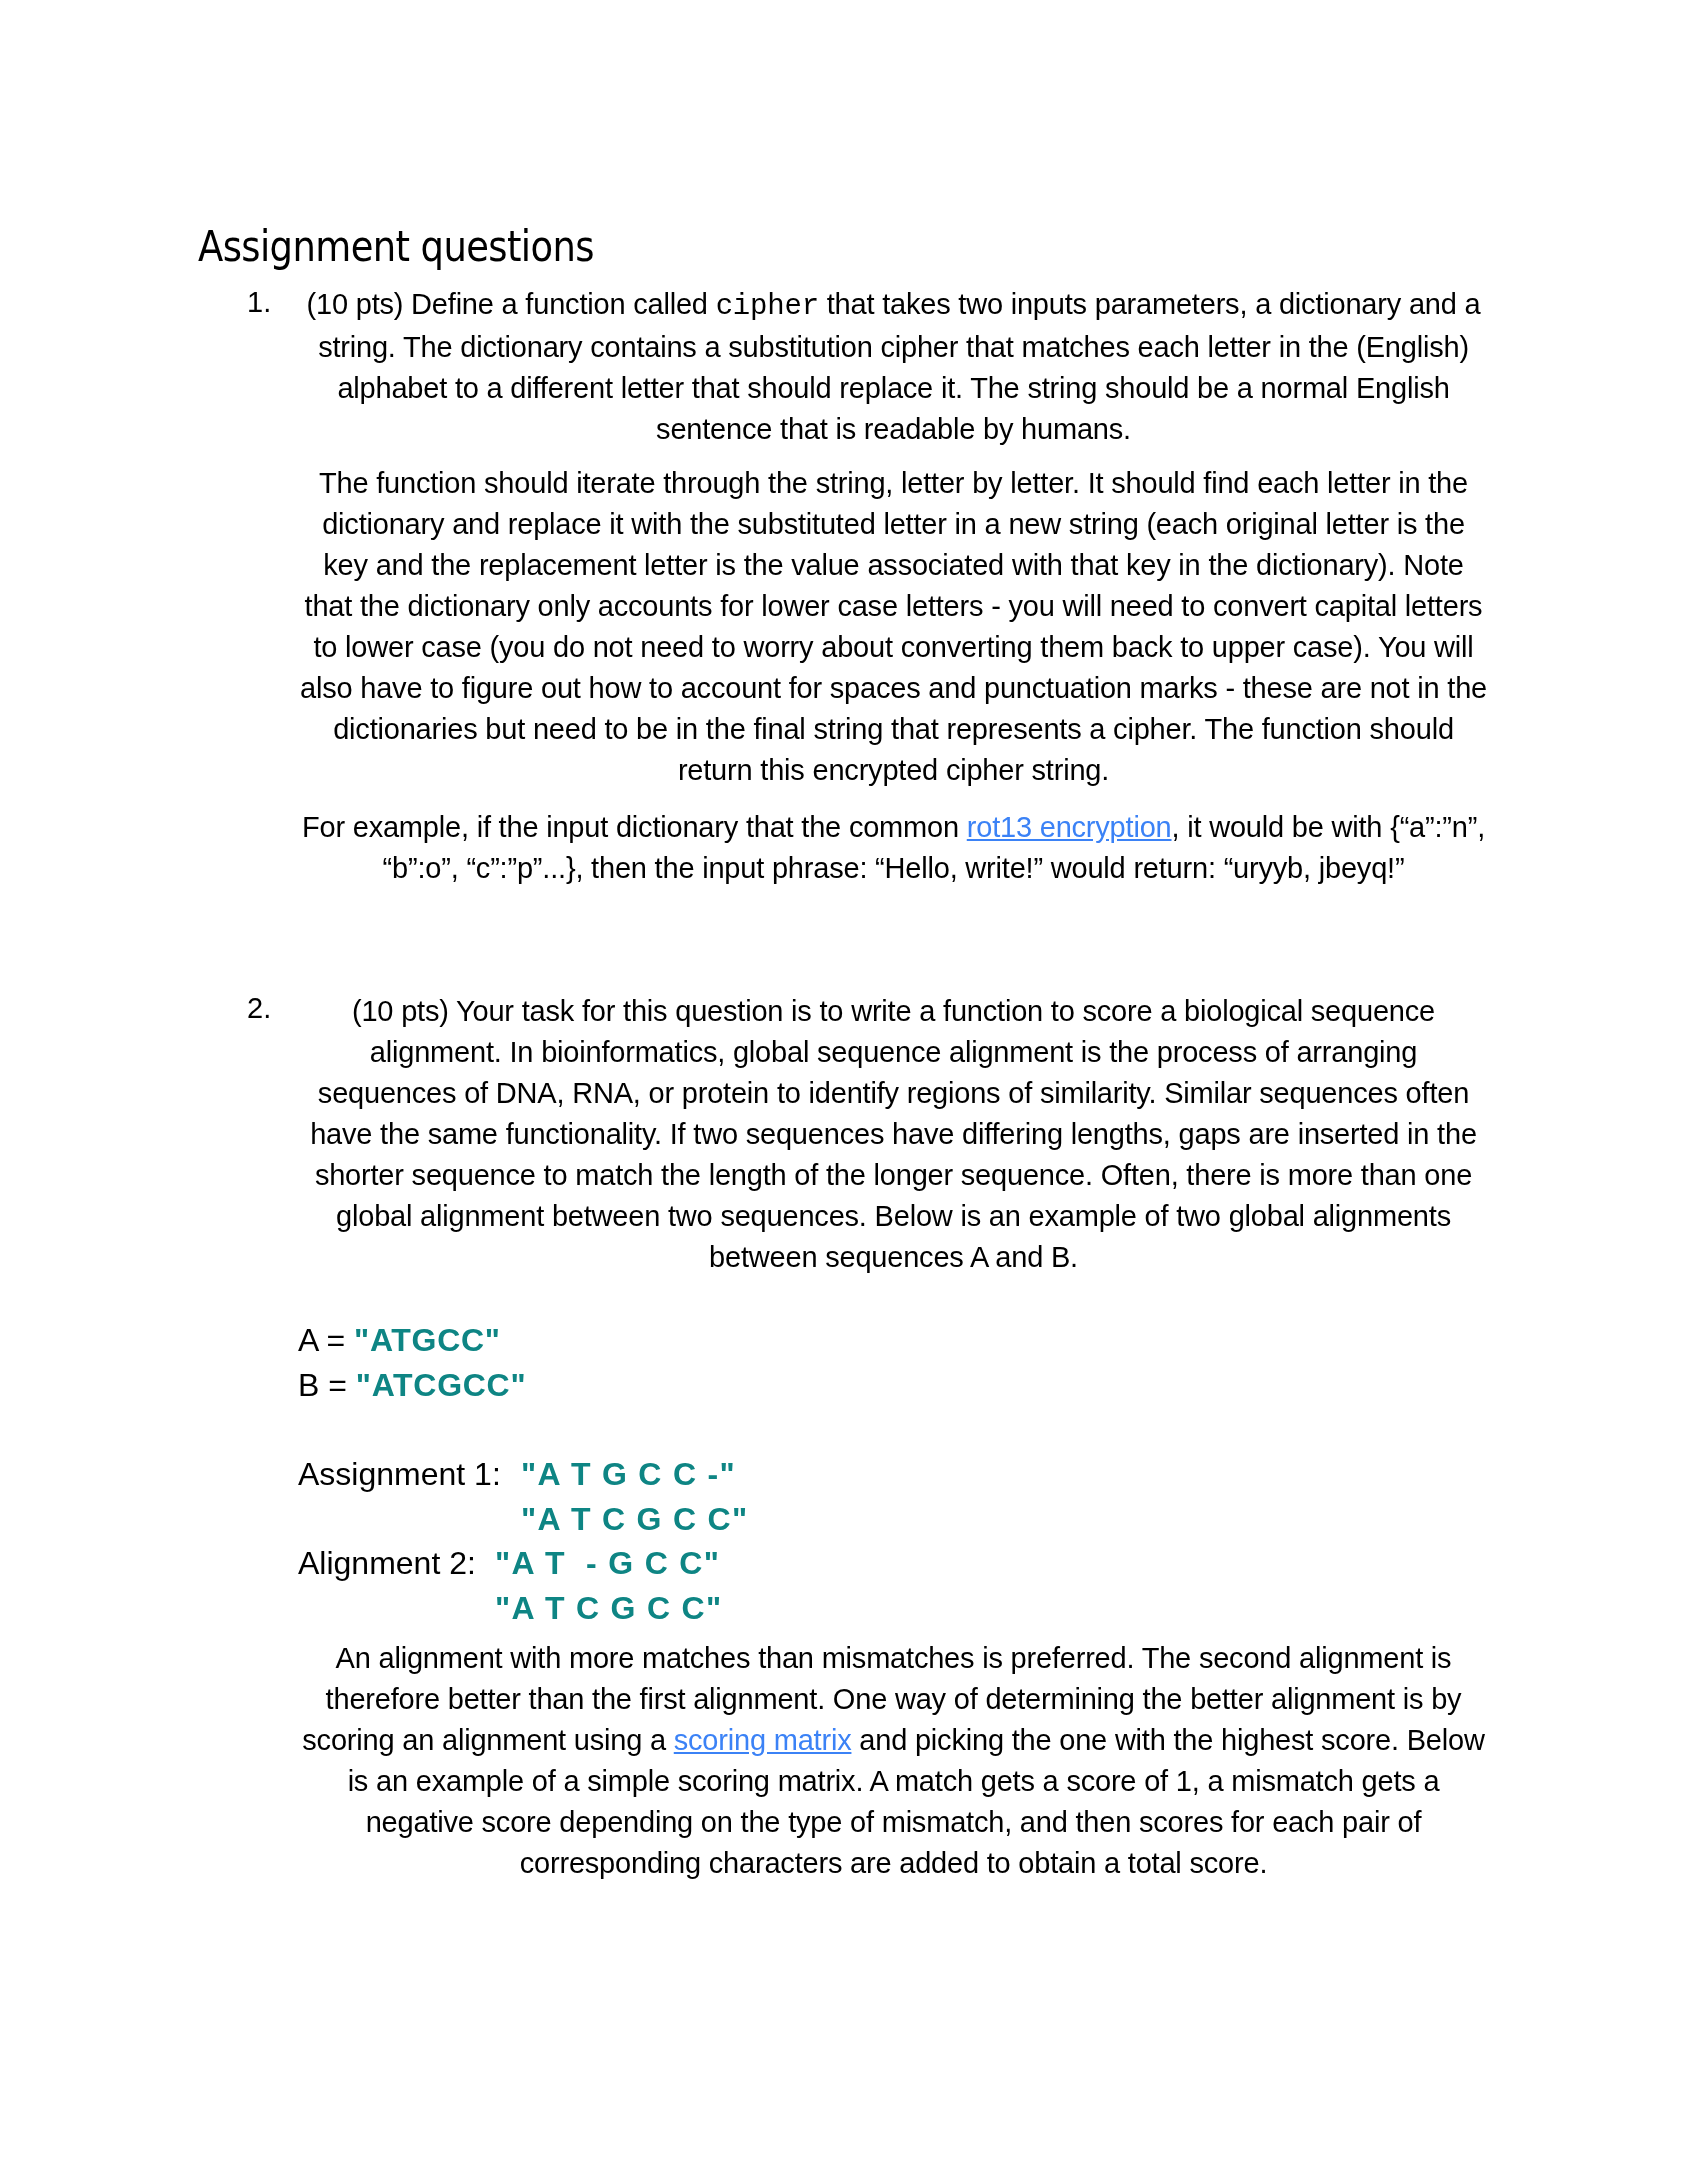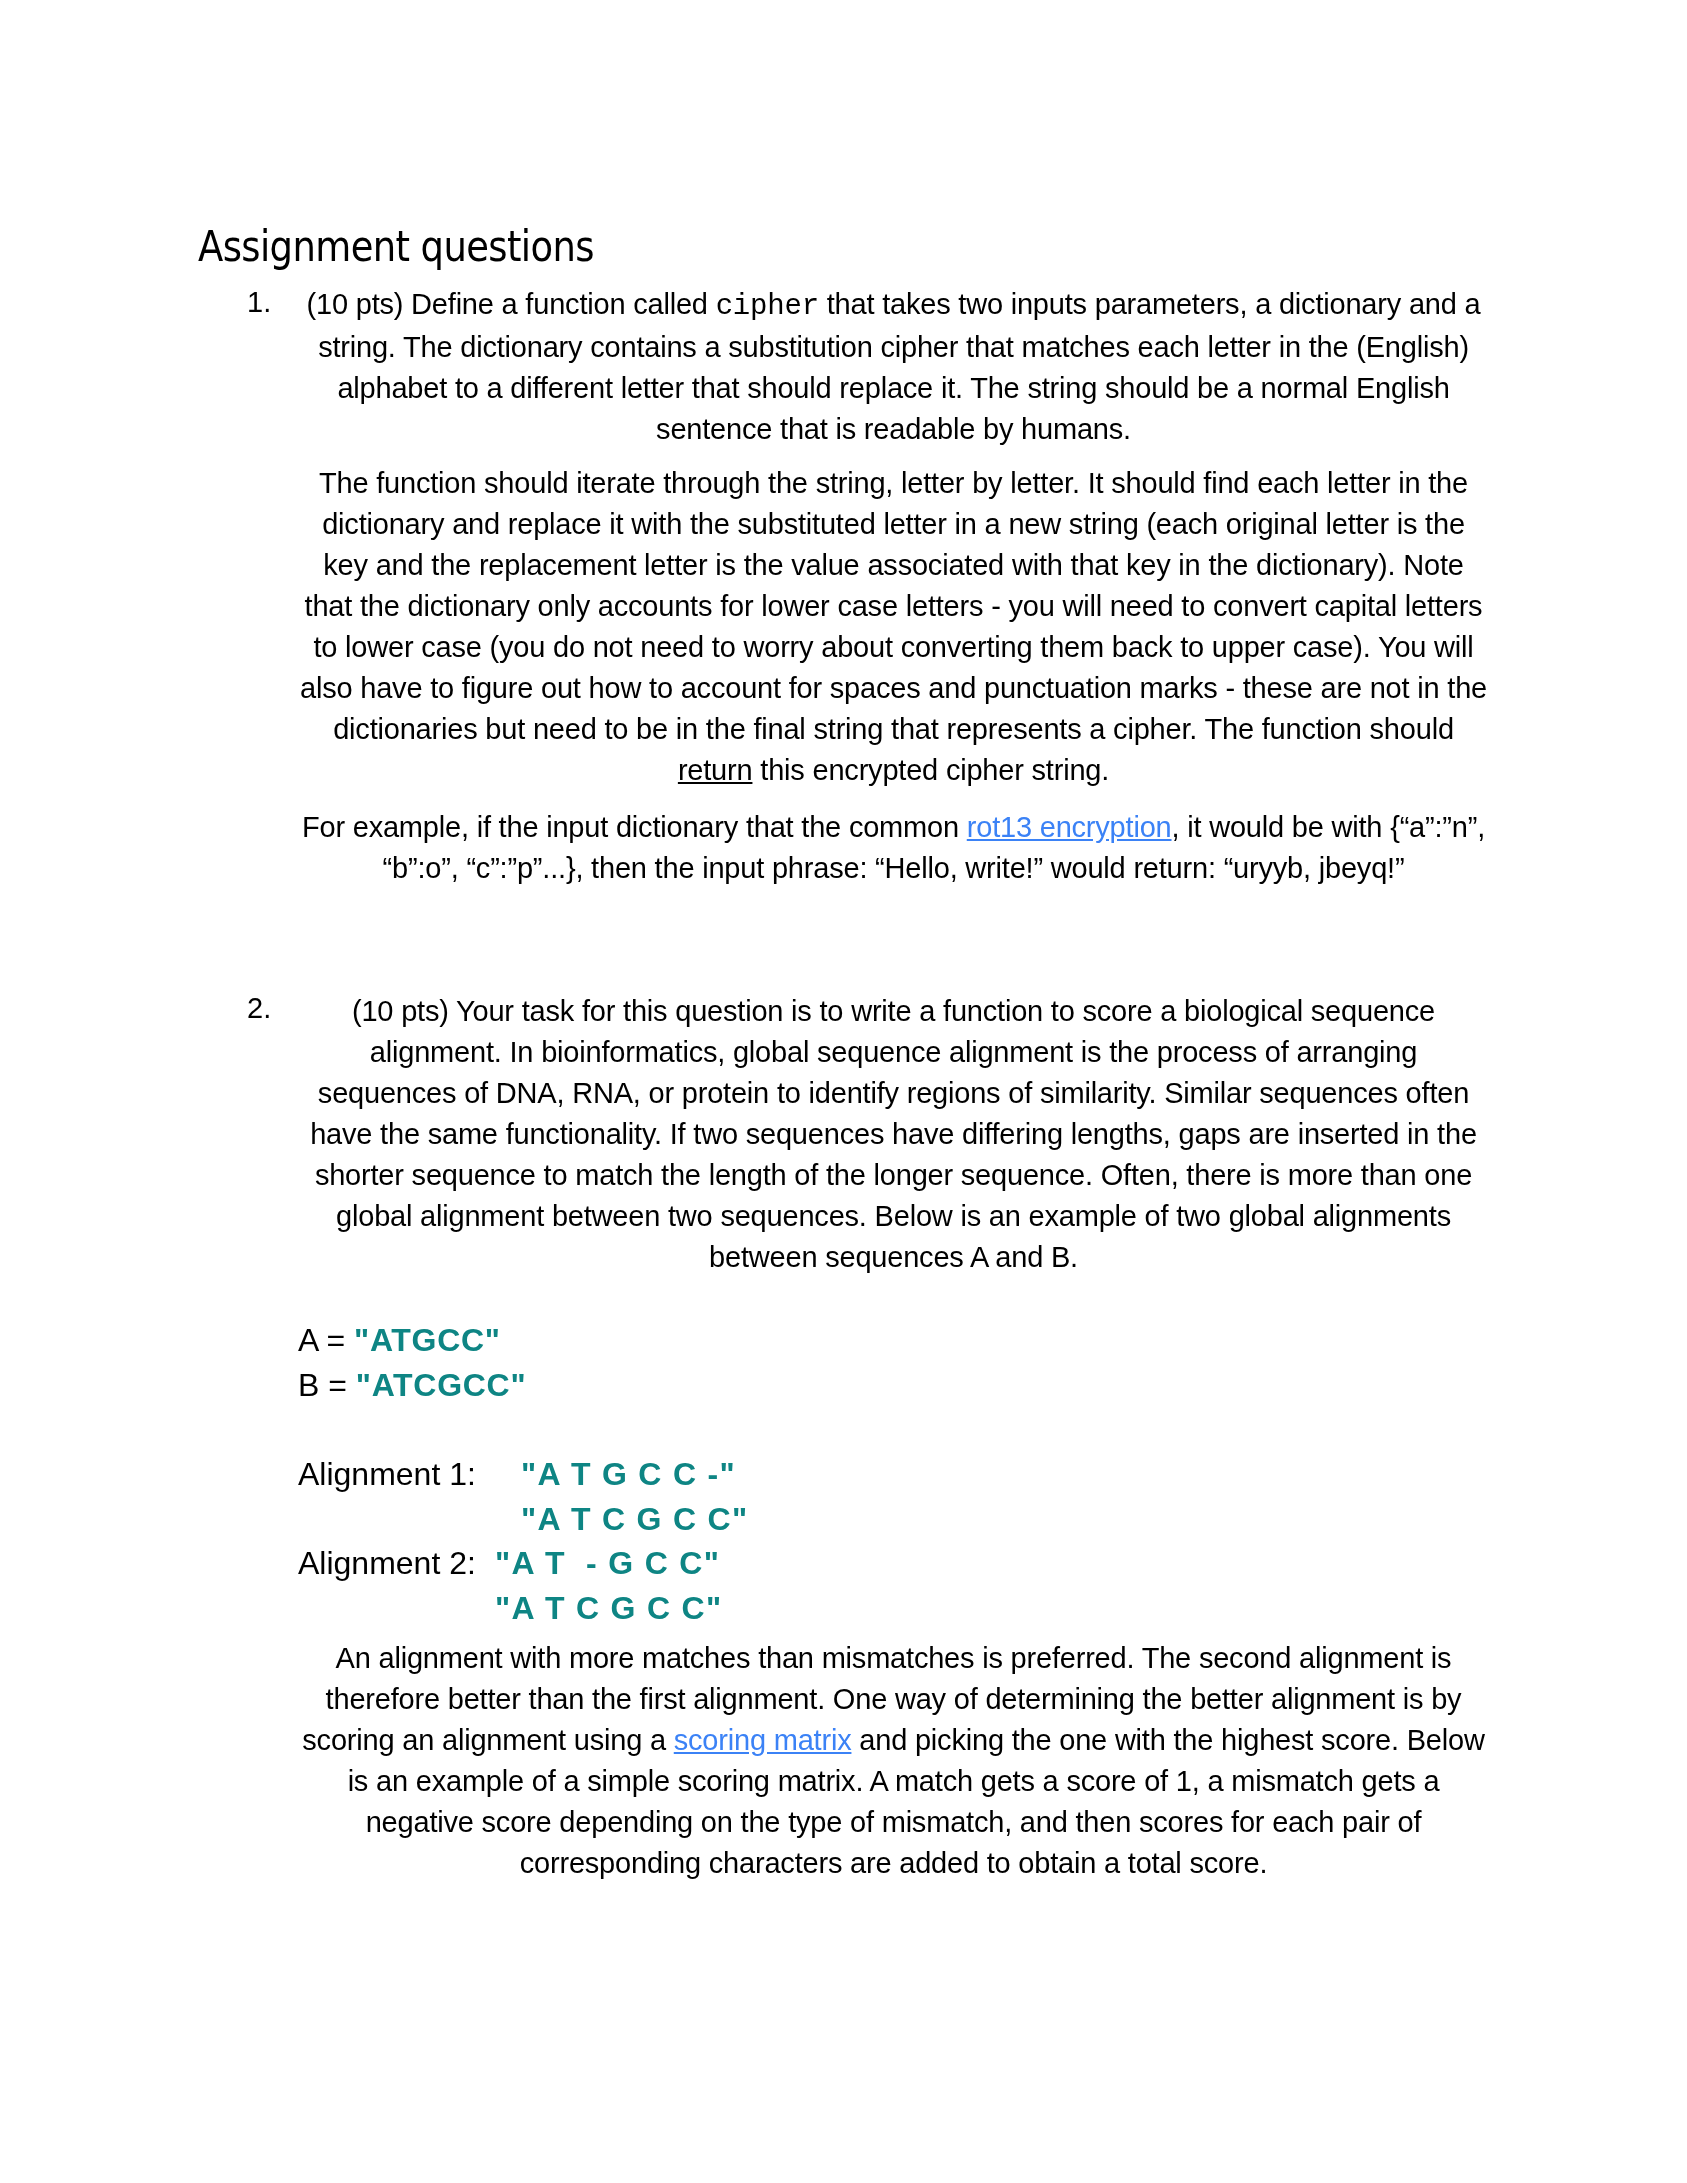--- a/index.html
+++ b/index.html
@@ -12,21 +12,21 @@
   }
   .qnum {
     position: absolute; font-family: "Liberation Sans", sans-serif; font-size: 29px;
   }
   .para {
     position: absolute; left: 298px; width: 1191px;
     font-family: "Liberation Sans", sans-serif; font-size: 29px; line-height: 41px;
     margin: 0; letter-spacing: -0.2px; text-align: center;
   }
   .mono { font-family: "Liberation Mono", monospace; font-size: 29px; }
-  .u { text-decoration: underline; }
+  .u { }
   a.link { color: #3b82f6; text-decoration: underline; }
   .seq-line {
     position: absolute; font-family: "Liberation Sans", sans-serif; font-size: 32px; white-space: pre;
   }
   .seq { color: #0e8584; font-weight: bold; letter-spacing: 0.7px; }
   .seq-spaced { color: #0e8584; font-weight: bold; letter-spacing: 1.3px; }
 </style>
 </head>
 <body>
 
@@ -42,21 +42,21 @@
 
   <p class="para" style="top:807px;"><span>For example, if the input dictionary that the common </span><a class="link" href="#">rot13 encryption</a><span>, it would be with {“a”:”n”, “b”:o”, “c”:”p”...}, then the input phrase: “Hello, write!” would return: “uryyb, jbeyq!”</span></p>
 
   <div class="qnum" style="left:247px; top:992px;">2.</div>
 
   <p class="para" style="top:991px;">(10 pts) Your task for this question is to write a function to score a biological sequence alignment. In bioinformatics, global sequence alignment is the process of arranging sequences of DNA, RNA, or protein to identify regions of similarity. Similar sequences often have the same functionality. If two sequences have differing lengths, gaps are inserted in the shorter sequence to match the length of the longer sequence. Often, there is more than one global alignment between two sequences. Below is an example of two global alignments between sequences A and B.</p>
 
   <div class="seq-line" style="left:298px; top:1322px;"><span>A = </span><span class="seq">"ATGCC"</span></div>
   <div class="seq-line" style="left:298px; top:1367px;"><span>B = </span><span class="seq">"ATCGCC"</span></div>
 
-  <div class="seq-line" style="left:298px; top:1456px;">Alignment 1:</div>
+  <div class="seq-line" style="left:298px; top:1456px;">Assignment 1:</div>
   <div class="seq-line seq-spaced" style="left:521px; top:1456px;">"A T G C C -"</div>
   <div class="seq-line seq-spaced" style="left:521px; top:1501px;">"A T C G C C"</div>
 
   <div class="seq-line" style="left:298px; top:1545px;">Alignment 2: </div>
   <div class="seq-line seq-spaced" style="left:495px; top:1545px;">"A T  - G C C"</div>
   <div class="seq-line seq-spaced" style="left:495px; top:1590px;">"A T C G C C"</div>
 
   <p class="para" style="top:1638px;"><span>An alignment with more matches than mismatches is preferred. The second alignment is therefore better than the first alignment. One way of determining the better alignment is by scoring an alignment using a </span><a class="link" href="#">scoring matrix</a><span> and picking the one with the highest score. Below is an example of a simple scoring matrix. A match gets a score of 1, a mismatch gets a negative score depending on the type of mismatch, and then scores for each pair of corresponding characters are added to obtain a total score.</span></p>
 
 </div>

